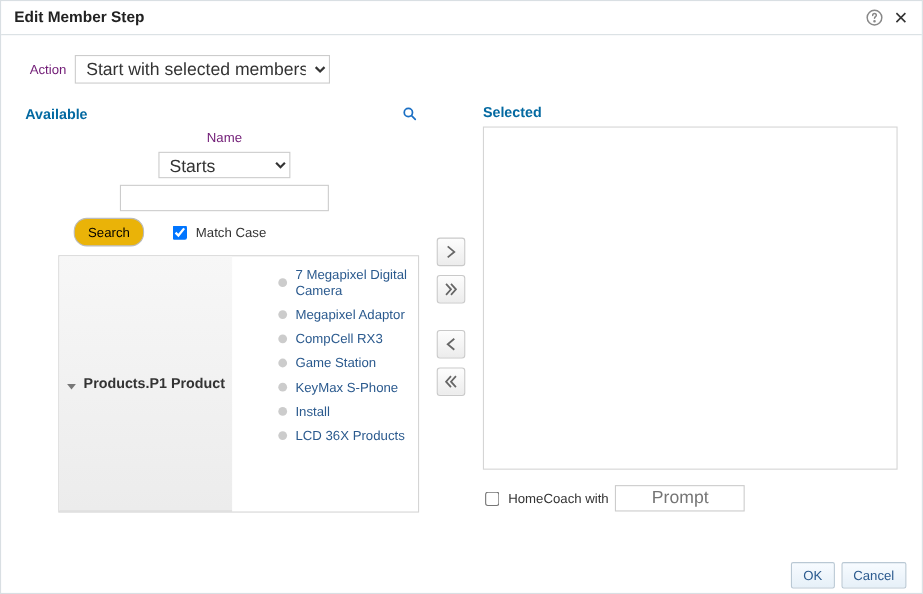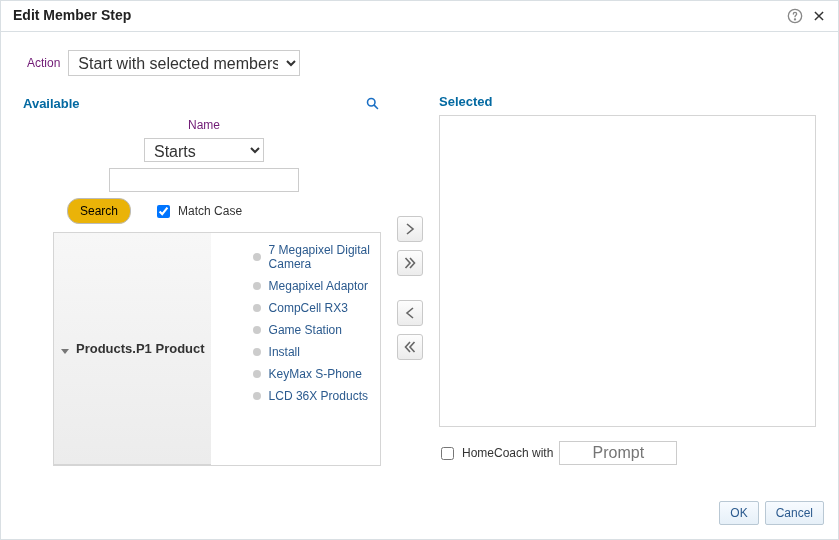--- a/index.html
+++ b/index.html
@@ -196,21 +196,21 @@
     gap: 6px;
     margin-top: 14px;
     margin-left: 2px;
   }
   .override-input { width: 118px; height: 24px; color: #888; text-align: center; }
 
   .dialog-footer {
     display: flex;
     justify-content: flex-end;
     gap: 6px;
-    padding: 10px 14px 14px;
+    padding: 10px 14px 4px;
   }
   .footer-btn {
     font-family: inherit;
     font-size: 12px;
     padding: 4px 10px;
     min-width: 38px;
     background: linear-gradient(#f7fbff, #e6f0f8);
     border: 1px solid #b9c8d4;
     border-radius: 2px;
     cursor: pointer;
@@ -300,25 +300,25 @@
             <div class="tree-item">
                 <span class="tree-bullet"></span>
                 <span class="tree-label">CompCell RX3</span>
               </div>
             <div class="tree-item">
                 <span class="tree-bullet"></span>
                 <span class="tree-label">Game Station</span>
               </div>
             <div class="tree-item">
                 <span class="tree-bullet"></span>
+                <span class="tree-label">KeyMax S-Phone</span>
+              </div>
+            <div class="tree-item">
+                <span class="tree-bullet"></span>
                 <span class="tree-label">Install</span>
-              </div>
-            <div class="tree-item">
-                <span class="tree-bullet"></span>
-                <span class="tree-label">KeyMax S-Phone</span>
               </div>
             <div class="tree-item">
                 <span class="tree-bullet"></span>
                 <span class="tree-label">LCD 36X Products</span>
               </div>
           </div>
         </div>
       </div>
 
       <div class="col-transfer">

